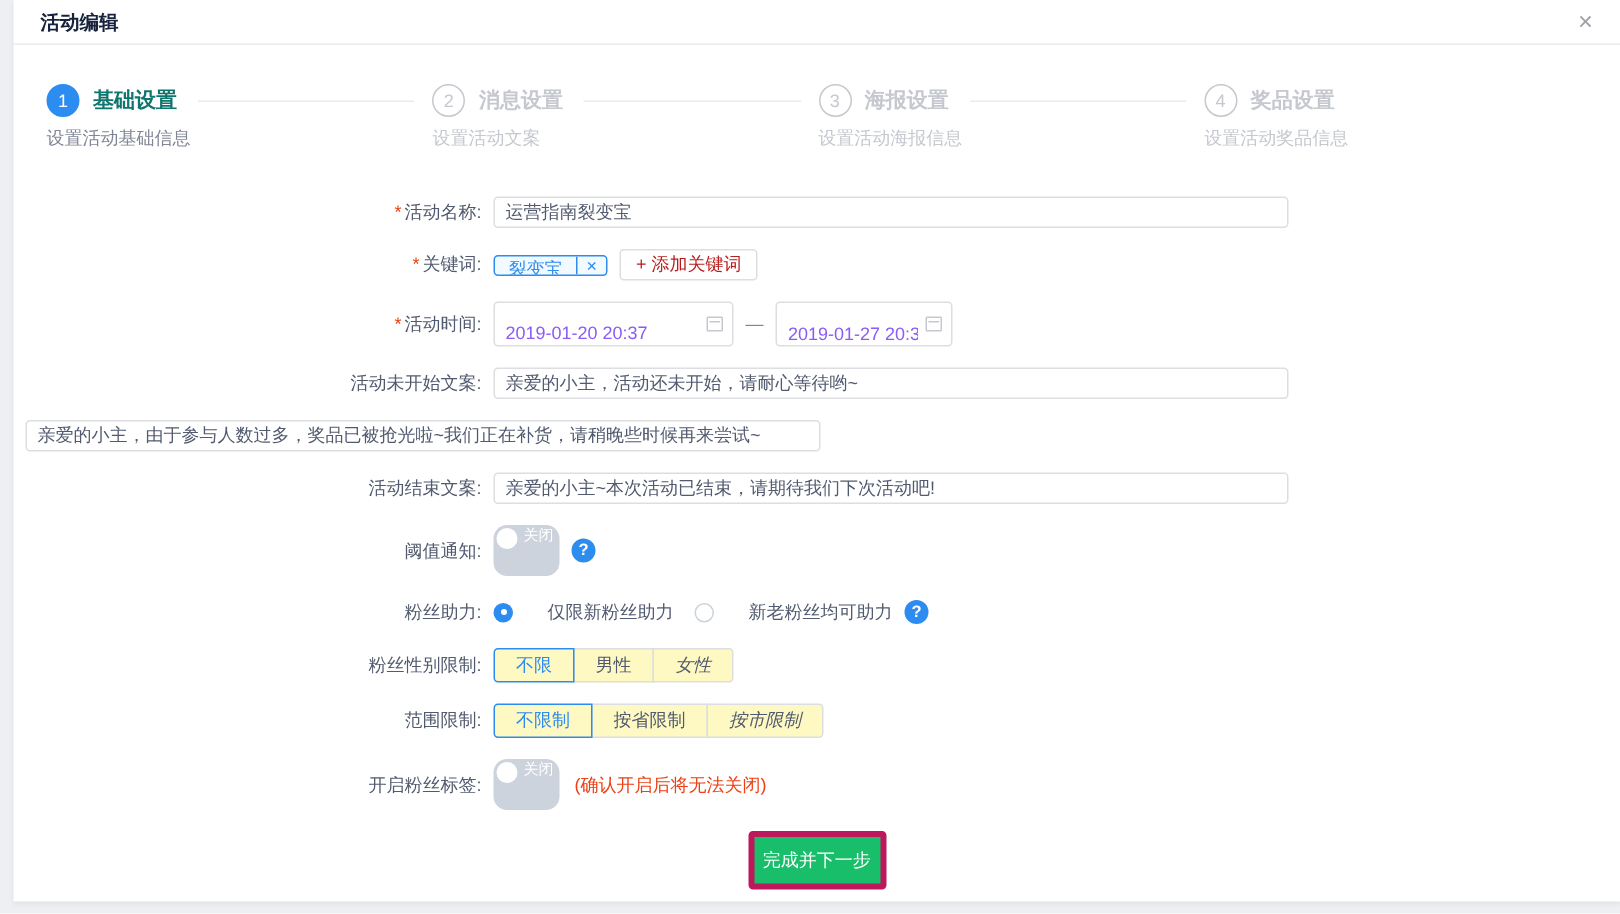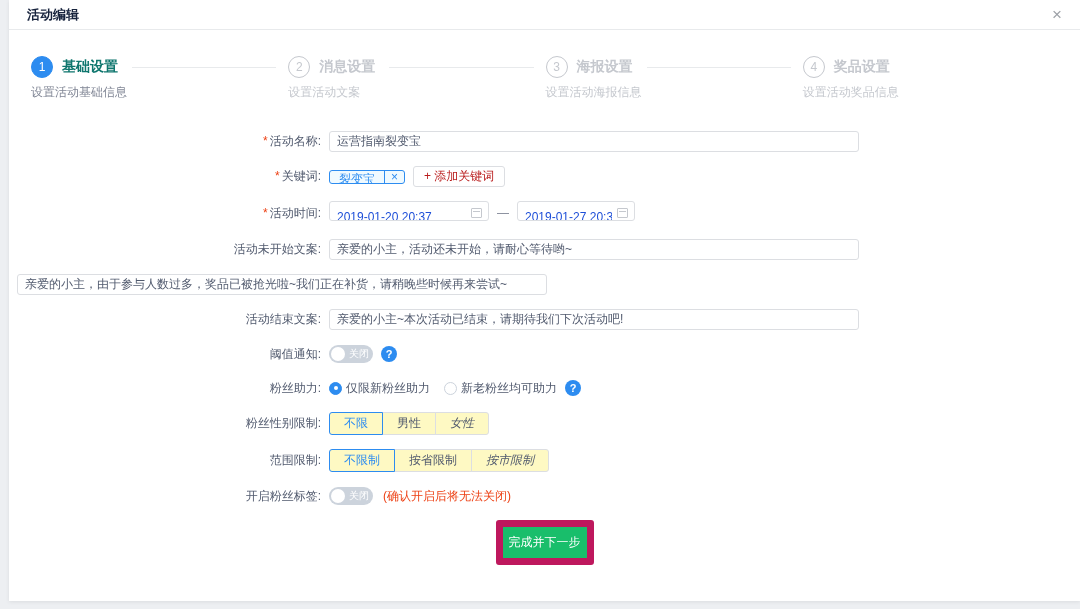--- a/index.html
+++ b/index.html
@@ -61,38 +61,38 @@
     height:100%; display:flex; align-items:center; cursor:pointer;
   }
   .add-keyword {
     margin-left:8px; height:21px; padding:0 10px; font-size:12px; color:#b91c1c;
     background:#fff; border:1px solid #dcdee2; border-radius:3px; cursor:pointer;
     font-family:"Liberation Sans","DejaVu Sans",sans-serif;
   }
   
   .date-wrap { position:relative; display:inline-block; }
   .date-input {
-    height:20px; border:1px solid #dcdee2; border-radius:3px;
-    padding:12px 22px 0 7px; font-size:12px; color:#1d4ed8; outline:none;
+    height:30px; border:1px solid #dcdee2; border-radius:3px;
+    padding:12px 22px 0 7px; font-size:12px; color:#8b5cf6; outline:none;
     font-family:"Liberation Sans","DejaVu Sans",sans-serif;
   }
   .date-start { width:160px; }
   .date-end { width:118px; }
   .cal-icon {
     position:absolute; right:7px; top:50%; transform:translateY(-50%);
     width:11px; height:10px; border:1px solid #c5c8ce; border-radius:1px;
   }
   .cal-icon::before {
     content:""; position:absolute; left:1px; right:1px; top:2px; height:1px; background:#c5c8ce;
   }
   .date-sep { margin:0 8px; color:#808695; font-size:12px; }
   
   .toggle {
-    position:relative; display:inline-flex; align-items:center;
-    width:44px; height:18px; border-radius:9px; background:#ccd3dc; cursor:pointer; flex-shrink:0;
+    position:relative; display:inline-flex; align-items:flex-start;
+    width:44px; height:34px; border-radius:9px; background:#ccd3dc; cursor:pointer; flex-shrink:0;
   }
   .toggle-knob {
     position:absolute; left:2px; top:2px; width:14px; height:14px;
     border-radius:50%; background:#fff;
   }
   .toggle-text { margin-left:20px; font-size:10px; color:#fff; }
   
   .help {
     margin-left:8px; width:16px; height:16px; border-radius:50%;
     background:#2d8cf0; color:#fff; font-size:11px; font-weight:bold;
@@ -103,36 +103,36 @@
   .radio-opt + .radio-opt { margin-left:14px; }
   .radio {
     width:13px; height:13px; border-radius:50%;
     border:1px solid #ccd3dc; background:#fff; position:relative; flex-shrink:0;
   }
   .radio.selected { border-color:#2d8cf0; background:#2d8cf0; }
   .radio.selected::after {
     content:""; position:absolute; left:3.5px; top:3.5px; width:4px; height:4px;
     background:#fff; border-radius:50%;
   }
-  .radio-label { margin-left:4px; font-size:12px; color:#515a6e; }
+  .radio-label { margin-left:23px; font-size:12px; color:#515a6e; }
   
   .seg { display:inline-flex; }
   .seg-btn {
     height:23px; padding:0 14px; font-size:12px; color:#515a6e; background:#fef9c3;
     border:1px solid #dcdee2; margin-left:-1px; cursor:pointer; position:relative;
     font-family:"Liberation Sans","DejaVu Sans",sans-serif;
   }
   .seg-btn:first-child { border-radius:3px 0 0 3px; margin-left:0; }
   .seg-btn:last-child { border-radius:0 3px 3px 0;font-style:italic; }
   .seg-btn.selected { color:#2d8cf0; border-color:#2d8cf0; z-index:1; }
   .note { margin-left:10px; font-size:12px; color:#ed4014; }
   
   .submit-row { text-align:center; margin-top:8px; }
   .submit {
-    background:#19be6b; color:#fff; border:7px solid #be185d; border-radius:3px;
+    background:#19be6b; color:#fff; border:4px solid #be185d; border-radius:3px;
     font-size:12px; padding:7px 6px; cursor:pointer;
     font-family:"Liberation Sans","DejaVu Sans",sans-serif;
   }
 </style>
 </head>
 <body>
 
 <div class="modal">
 
   <div class="modal-header">

